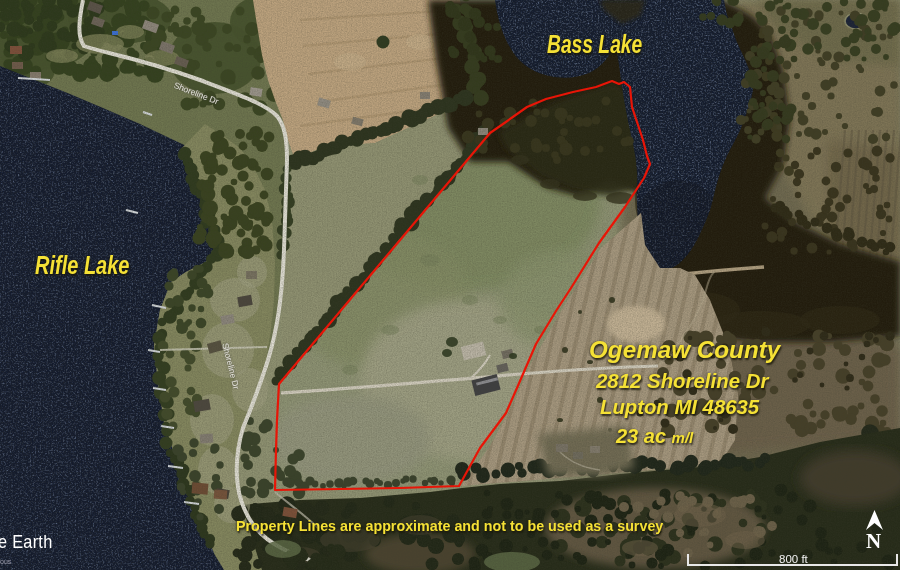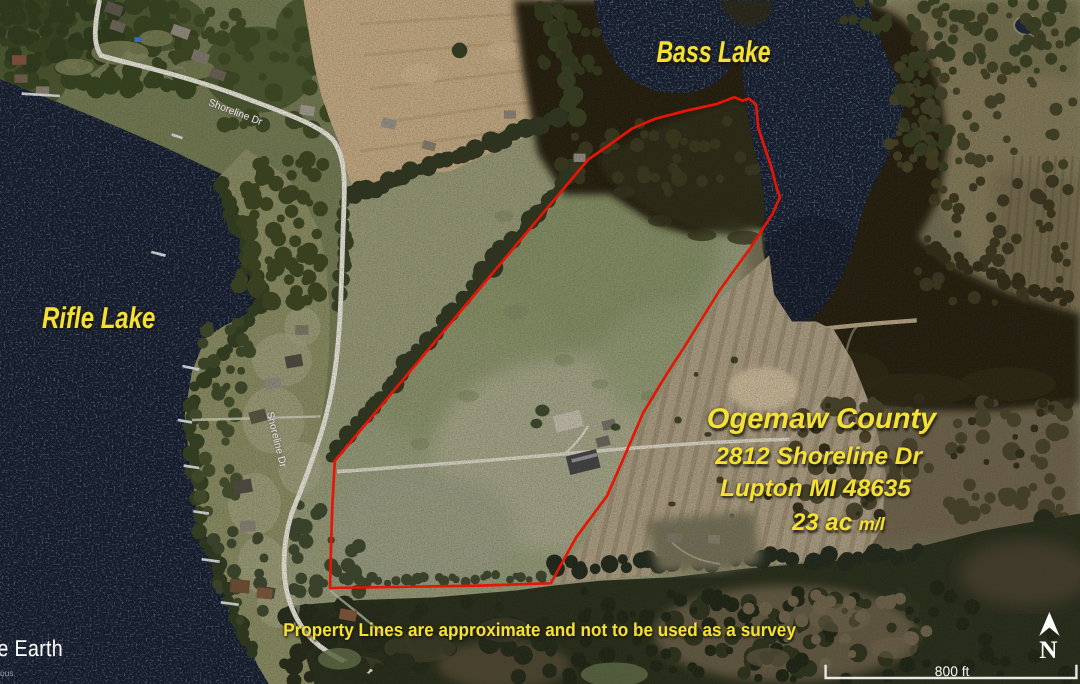--- a/index.html
+++ b/index.html
@@ -1629,21 +1629,21 @@
 <div class="ylab" id="t-bass" style="left:547px;top:30px;font-size:25px;transform:scaleX(0.77);">Bass Lake</div>
 
 <div class="ylab" id="t-rifle" style="left:35px;top:251px;font-size:25px;transform:scaleX(0.80);">Rifle Lake</div>
 
 <div class="ylab" id="t-county" style="left:589px;top:336px;font-size:24px;transform:scaleX(1.01);">Ogemaw County</div>
 
 <div class="ylab" id="t-addr1" style="left:596px;top:370px;font-size:20px;transform:scaleX(1.02);">2812 Shoreline Dr</div>
 
 <div class="ylab" id="t-addr2" style="left:600px;top:396px;font-size:20px;transform:scaleX(1.015);">Lupton MI 48635</div>
 
-<div class="ylab" id="t-ac" style="left:660px;top:425px;font-size:20px;">23 ac <span style="font-size:15px;">m/l</span></div>
+<div class="ylab" id="t-ac" style="left:616px;top:425px;font-size:20px;">23 ac <span style="font-size:15px;">m/l</span></div>
 
 <div class="ylab" id="t-disc" style="left:236px;top:517px;font-size:15.5px;font-style:normal;transform:scaleX(0.922);">Property Lines are approximate and not to be used as a survey</div>
 
 <div style="position:absolute;left:176px;top:80px;font-size:8.5px;color:#e8e6de;transform:rotate(21deg);transform-origin:left top;text-shadow:0 0 2px #444;">Shoreline Dr</div>
 
 <div style="position:absolute;left:230px;top:342px;font-size:8.5px;color:#e8e6de;transform:rotate(76deg);transform-origin:left top;text-shadow:0 0 2px #444;">Shoreline Dr</div>
 
 <div id="t-earth" style="position:absolute;left:-2px;top:531px;font-size:19px;color:#fff;letter-spacing:0.3px;transform:scaleX(0.86);transform-origin:left top;">e Earth</div>
 
 <div style="position:absolute;left:0px;top:558px;font-size:7px;color:#99a;">ous</div>

